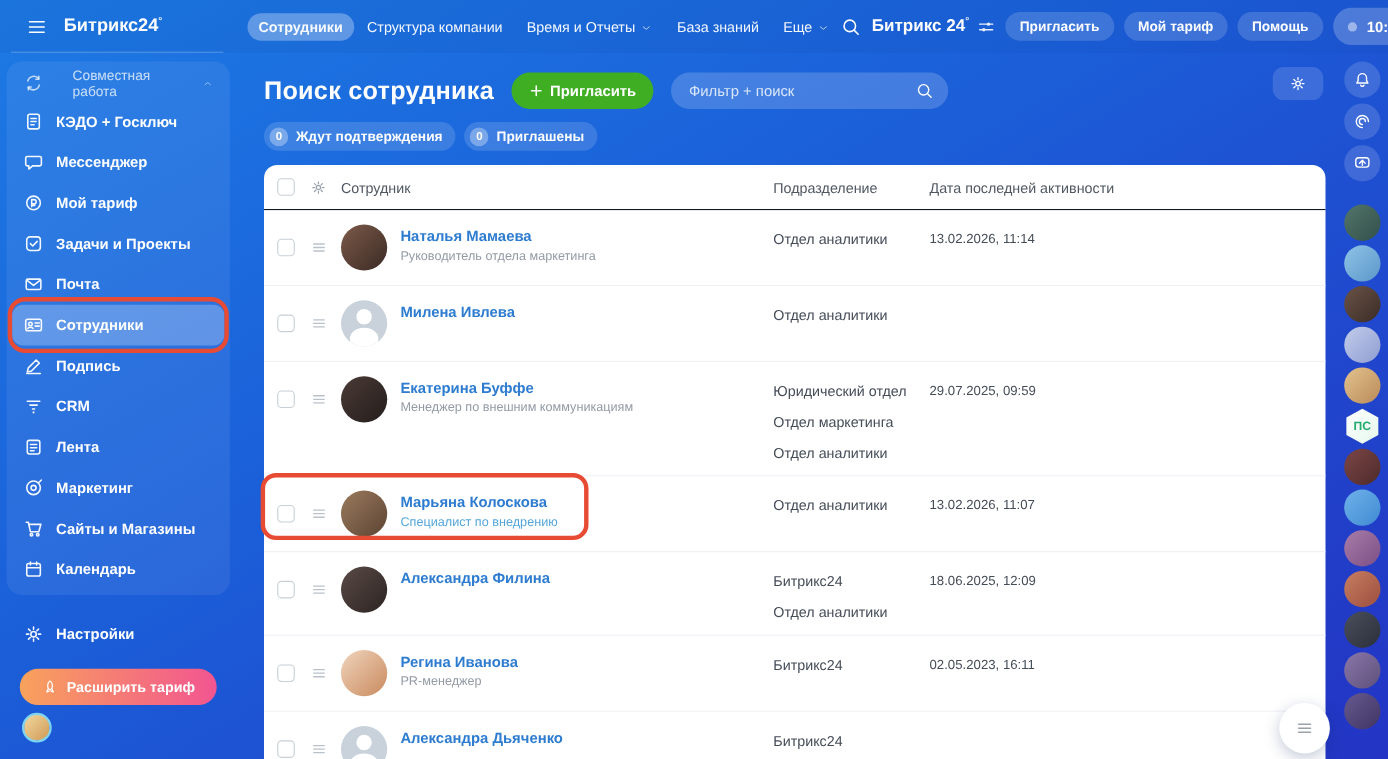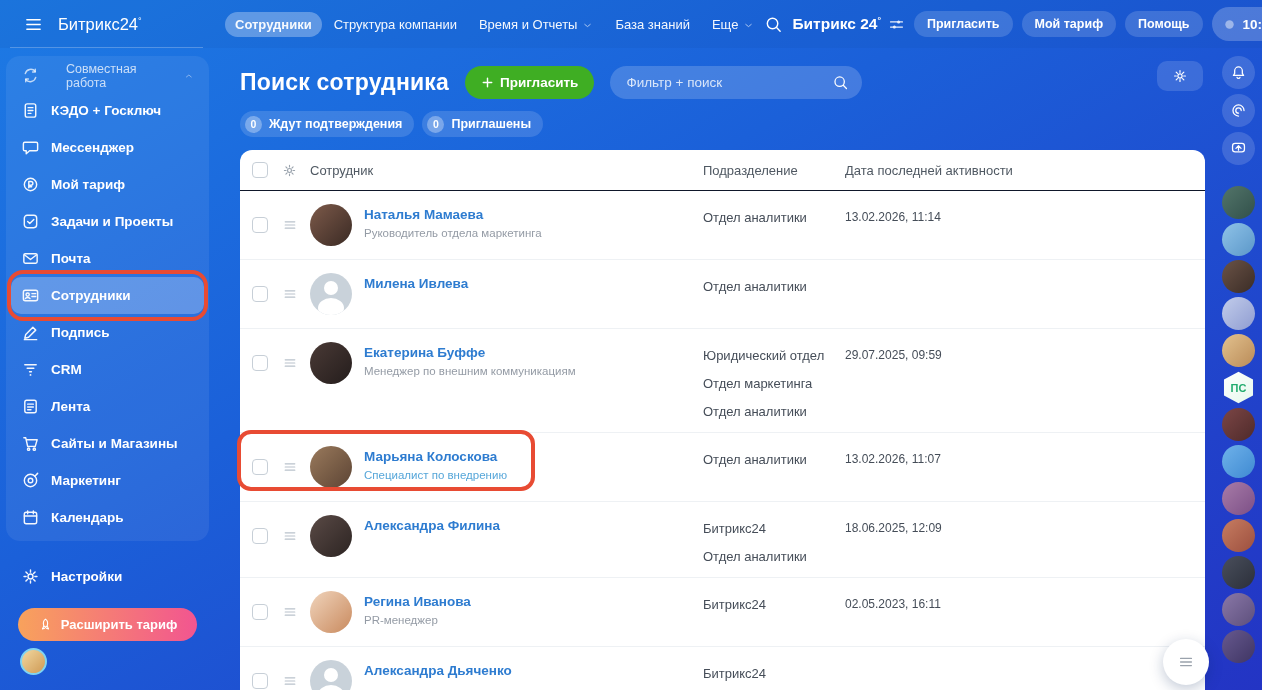--- a/index.html
+++ b/index.html
@@ -13,21 +13,21 @@
   svg { display:block; }
 
   
   .topbar { position:absolute; top:0; left:0; right:0; height:48px; background:rgba(14,70,160,.10);
             display:flex; align-items:center; z-index:20; }
   .tb-left { width:215px; flex:none; height:100%; display:flex; align-items:center; gap:15px;
              padding-left:24px; position:relative; }
   .tb-left::after { content:''; position:absolute; left:10px; right:12px; bottom:0; height:1px;
                     background:rgba(255,255,255,.25); }
   .tb-burger { width:19px; height:19px; color:#fff; cursor:pointer; }
-  .tb-logo { font-size:16.5px; font-weight:400; white-space:nowrap; }
+  .tb-logo { font-size:16.5px; font-weight:700; white-space:nowrap; }
   .tb-logo sup { font-size:9px; }
   .tb-nav { display:flex; align-items:center; gap:2px; margin-left:10px; white-space:nowrap; }
   .nav-item { display:flex; align-items:center; gap:5px; padding:5px 10px; border-radius:15px;
               font-size:13px; color:rgba(255,255,255,.95); cursor:pointer; text-decoration:none; }
   .nav-item.is-active { background:rgba(255,255,255,.30); font-weight:700; }
   .nav-chev { width:11px; height:11px; opacity:.8; margin-top:2px; }
   .tb-right { margin-left:auto; display:flex; align-items:center; gap:9px; padding-right:8px; white-space:nowrap; }
   .tb-ic { width:19px; height:19px; color:#fff; cursor:pointer; }
   .tb-brand { display:flex; align-items:center; gap:7px; font-size:15.5px; font-weight:700; }
   .tb-brand sup { font-size:9px; }
@@ -331,38 +331,38 @@
               <path d="M7 7.5h6M7 10.5h6M7 13.5h3.5"></path>
             </svg>
           </span>
           <span>Лента</span>
 
         </div>
 
         <div class="side-item">
           <span class="side-ic">
             <svg viewBox="0 0 20 20" width="100%" height="100%" fill="none" stroke="currentColor" stroke-width="1.5" stroke-linecap="round" stroke-linejoin="round">
+              <circle cx="10" cy="10" r="6.5"></circle>
+              <circle cx="10" cy="10" r="2.4"></circle>
+              <path d="M14.6 5.4L17.5 2.5"></path>
+            </svg>
+          </span>
+          <span>Маркетинг</span>
+
+        </div>
+
+        <div class="side-item">
+          <span class="side-ic">
+            <svg viewBox="0 0 20 20" width="100%" height="100%" fill="none" stroke="currentColor" stroke-width="1.5" stroke-linecap="round" stroke-linejoin="round">
               <path d="M3 4h2l2 9h8l2-7H6"></path>
               <circle cx="8" cy="16" r="1.2"></circle>
               <circle cx="14" cy="16" r="1.2"></circle>
             </svg>
           </span>
           <span>Сайты и Магазины</span>
-
-        </div>
-
-        <div class="side-item">
-          <span class="side-ic">
-            <svg viewBox="0 0 20 20" width="100%" height="100%" fill="none" stroke="currentColor" stroke-width="1.5" stroke-linecap="round" stroke-linejoin="round">
-              <circle cx="10" cy="10" r="6.5"></circle>
-              <circle cx="10" cy="10" r="2.4"></circle>
-              <path d="M14.6 5.4L17.5 2.5"></path>
-            </svg>
-          </span>
-          <span>Маркетинг</span>
 
         </div>
 
 
         <div class="side-item">
           <span class="side-ic">
             <svg viewBox="0 0 20 20" width="100%" height="100%" fill="none" stroke="currentColor" stroke-width="1.5" stroke-linecap="round" stroke-linejoin="round">
               <rect x="3.5" y="4.5" width="13" height="12" rx="2"></rect>
               <path d="M3.5 8.5h13M7 3v3M13 3v3"></path>
             </svg>

